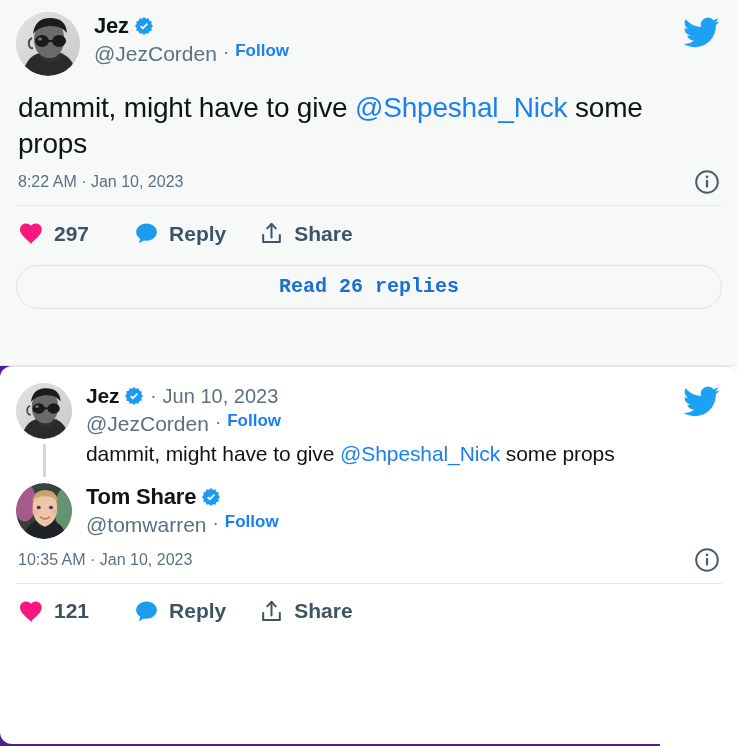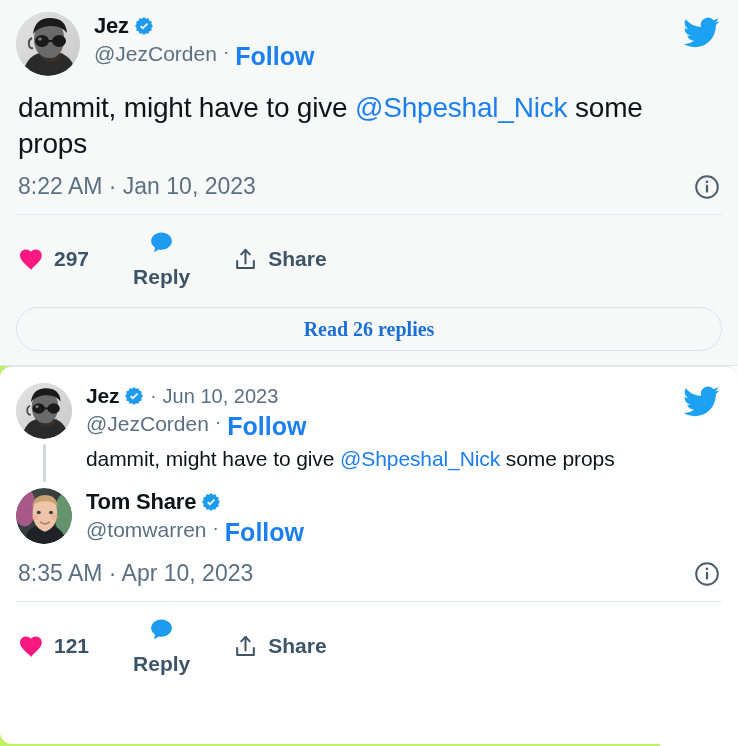--- a/index.html
+++ b/index.html
@@ -9,21 +9,21 @@
     height: 746px;
     background: #ffffff;
     font-family: "Liberation Sans", sans-serif;
     overflow: hidden;
   }
 
   .page {
     width: 660px;
     height: 746px;
     position: relative;
-    background: #bef264;
+    background: #4c1d95;
   }
 
   
   .card {
     position: relative;
     border: 1px solid #e2e8ed;
     border-radius: 12px;
     overflow: hidden;
   }
 
@@ -121,21 +121,21 @@
     white-space: nowrap;
     line-height: 1.3;
   }
 
   .handle {
     font-size: 21px;
     color: #5b7083;
   }
 
   .follow-link {
-    font-size: 25px;
+    font-size: 17px;
     font-weight: bold;
     color: #1b7ff0;
     text-decoration: none;
     cursor: pointer;
   }
 
   .bird {
     position: absolute;
     width: 38px;
     height: 38px;
@@ -157,21 +157,21 @@
     line-height: 1.35;
     color: #0f1419;
     letter-spacing: -0.1px;
     margin-top: 3px;
   }
 
   .mention { color: #1b7ff0; text-decoration: none; cursor: pointer; }
 
   .timestamp {
     padding: 12px 10px 0 18px;
-    font-size: 23px;
+    font-size: 16px;
     color: #5b7083;
     display: flex;
     align-items: center;
   }
 
   .info-icon {
     position: absolute;
     right: 18px;
     width: 26px;
     height: 26px;
@@ -194,21 +194,21 @@
   }
 
   .action {
     display: flex;
     align-items: center;
     gap: 9px;
     cursor: pointer;
     text-decoration: none;
   }
   .action-like { margin-right: 44px; }
-  .action-reply { margin-right: 42px; flex-direction: column; }
+  .action-reply { margin-right: 32px; }
 
   .action-label {
     font-size: 21px;
     font-weight: bold;
     color: #3d5466;
   }
 
   .ico { width: 27px; height: 27px; flex: 0 0 auto; display:block; }
   .ico svg { display: block; width: 100%; height: 100%; }
 
@@ -220,21 +220,21 @@
     line-height: 42px;
     text-align: center;
     border: 1px solid #dde3e8;
     border-radius: 22px;
     background: transparent;
     color: #1b6fd4;
     font-size: 20px;
     font-weight: bold;
     cursor: pointer;
     text-decoration: none;
-    font-family: Liberation Serif, serif;
+    font-family: Liberation Mono, monospace;
     width: calc(100% - 32px);
   }
 
   
   .thread-top {
     display: flex;
     padding: 16px 16px 0 16px;
     position: relative;
   }
 
@@ -479,21 +479,21 @@
         <div class="handle-line">
           <span class="handle">@tomwarren</span>
           <span class="meta-dot">·</span>
           <a class="follow-link">Follow</a>
         </div>
       </div>
     </div>
 
 
     <div class="timestamp">
-      <span>8:35 AM · Apr 10, 2023</span>
+      <span>10:35 AM · Jan 10, 2023</span>
       <span class="info-icon">
         <svg viewBox="0 0 24 24" aria-hidden="true">
           <circle cx="12" cy="12" r="10" fill="none" stroke="#4b5c6b" stroke-width="1.8"></circle>
           <circle cx="12" cy="7.2" r="1.25" fill="#4b5c6b"></circle>
           <rect x="10.95" y="10" width="2.1" height="7.2" rx="1" fill="#4b5c6b"></rect>
         </svg>
       </span>
     </div>
 
     <div class="divider"></div>

